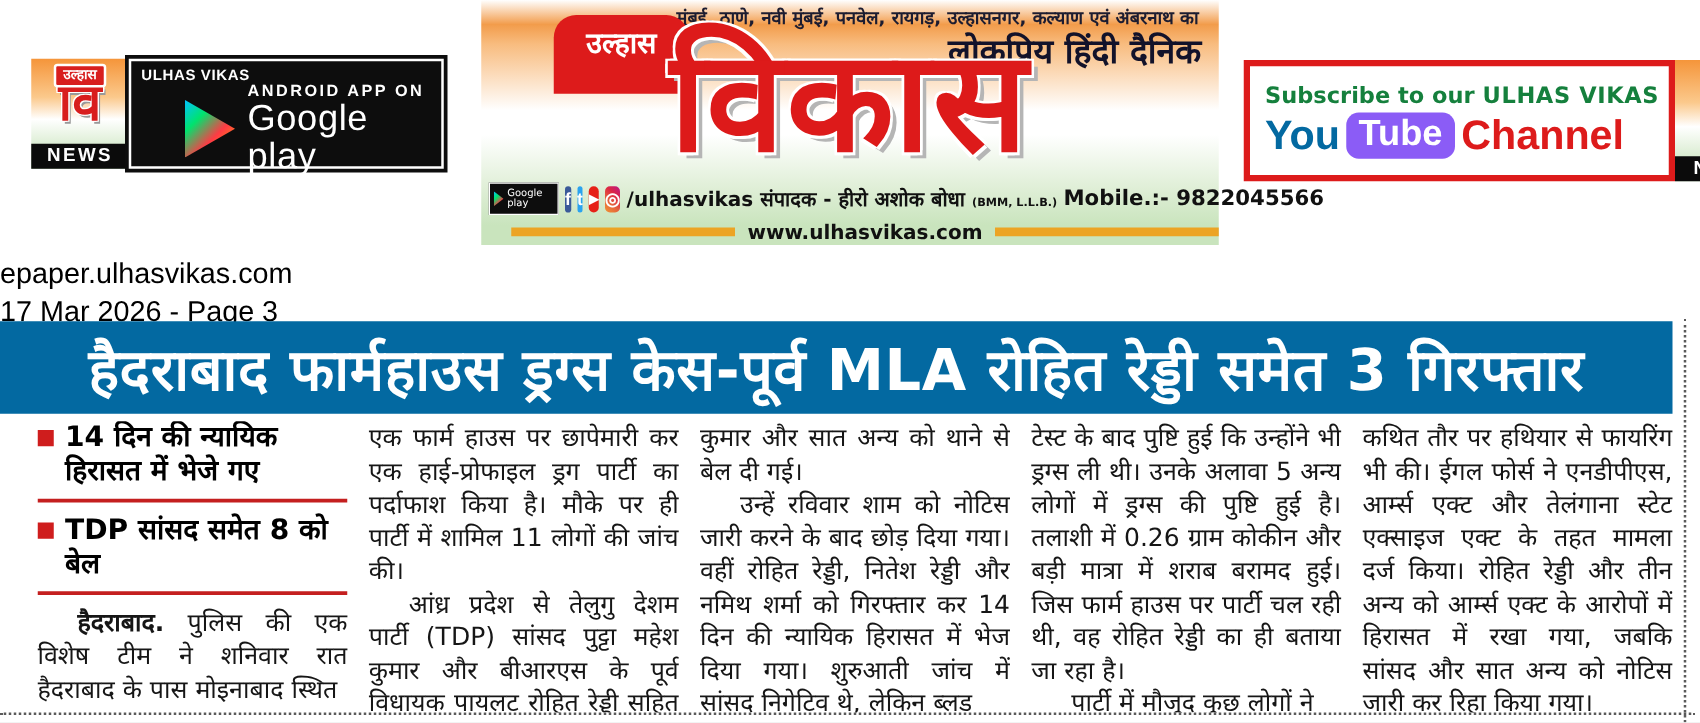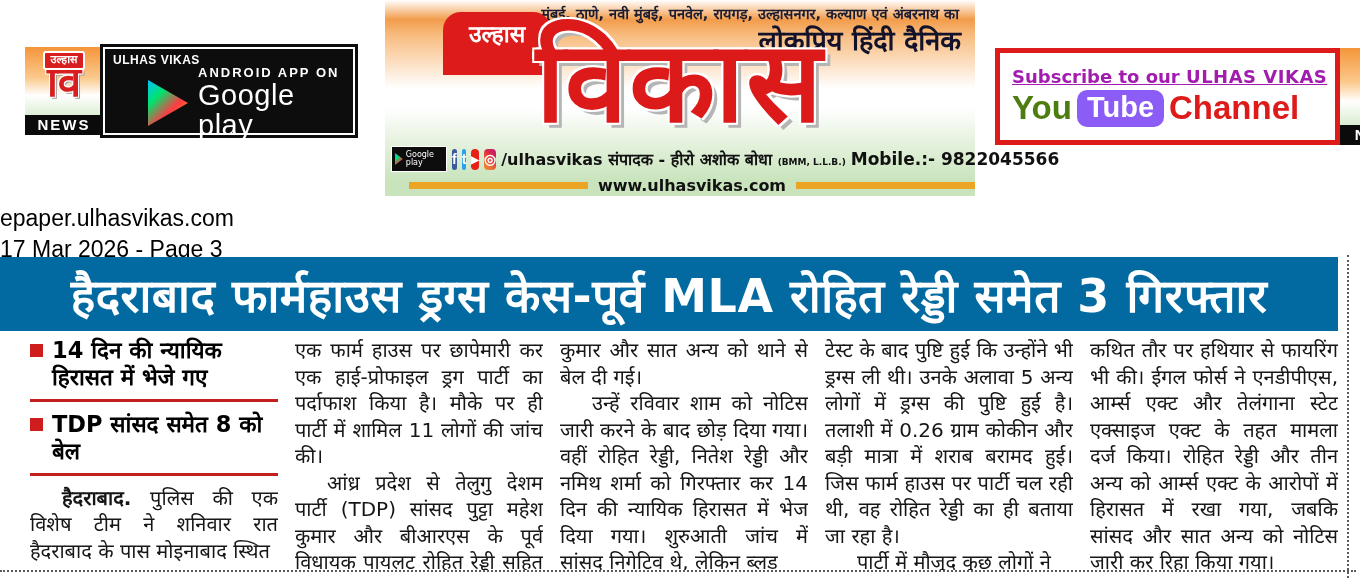--- a/index.html
+++ b/index.html
@@ -40,24 +40,24 @@
   .handle-line { font-size:16px; font-weight:bold; color:#111; white-space:nowrap; }
   .handle-line .note { font-size:9px; }
   .mobile { margin-left:auto; font-size:17px; font-weight:bold; color:#111; white-space:nowrap; }
   .web-row { position:absolute; left:0; right:0; bottom:1px; display:flex; align-items:center; gap:10px; z-index:3;margin-left:24px; }
   .web-bar { height:7px; background:#eca424; flex:1; }
   .website { font-size:16px; font-weight:bold; color:#111; }
 
   
   .right-banner { position:absolute; left:995px; top:48px; width:350px; height:97px; display:flex; }
   .yt-box { flex:1; background:#fff; border:5px solid #dd1b1b; padding:4px 8px 4px 12px; display:flex; flex-direction:column; justify-content:center; }
-  .sub-line { font-size:18px; color:#a21caf; white-space:nowrap; font-weight:700;text-decoration:underline; }
+  .sub-line { font-size:18px; color:#15803d; white-space:nowrap; font-weight:700; }
   .sub-line b { font-weight:900; letter-spacing:0.5px; }
   .yt-line { display:flex; align-items:center; gap:5px; margin-top:2px; }
-  .yt-you { font-size:33px; font-weight:900; color:#4d7c0f; font-family:"Liberation Sans",sans-serif; }
+  .yt-you { font-size:33px; font-weight:900; color:#0369a1; font-family:"Liberation Sans",sans-serif; }
   .yt-tube { font-size:29px; font-weight:900; color:#fff; background:#8b5cf6; border-radius:10px; padding:1px 10px 3px; font-family:"Liberation Sans",sans-serif; }
   .yt-channel { font-size:33px; font-weight:900; color:#dd1b1b; font-family:"Liberation Sans",sans-serif; }
   .right-banner .uv-logo { width:82px; height:100%; }
 
   
   .epaper-info { position:absolute; top:203px; left:0; right:0; text-align:left; color:#000000; font-family:"Liberation Sans",sans-serif; font-size:23px; line-height:1.35; }
 
   
   .headline-bar { position:absolute; left:0; top:257px; width:1338px; height:74px; background:#0369a1; display:flex; align-items:center; justify-content:center; }
   .headline-bar h1 { color:#fff; font-size:46px; font-weight:800; white-space:nowrap; letter-spacing:0.5px; }

